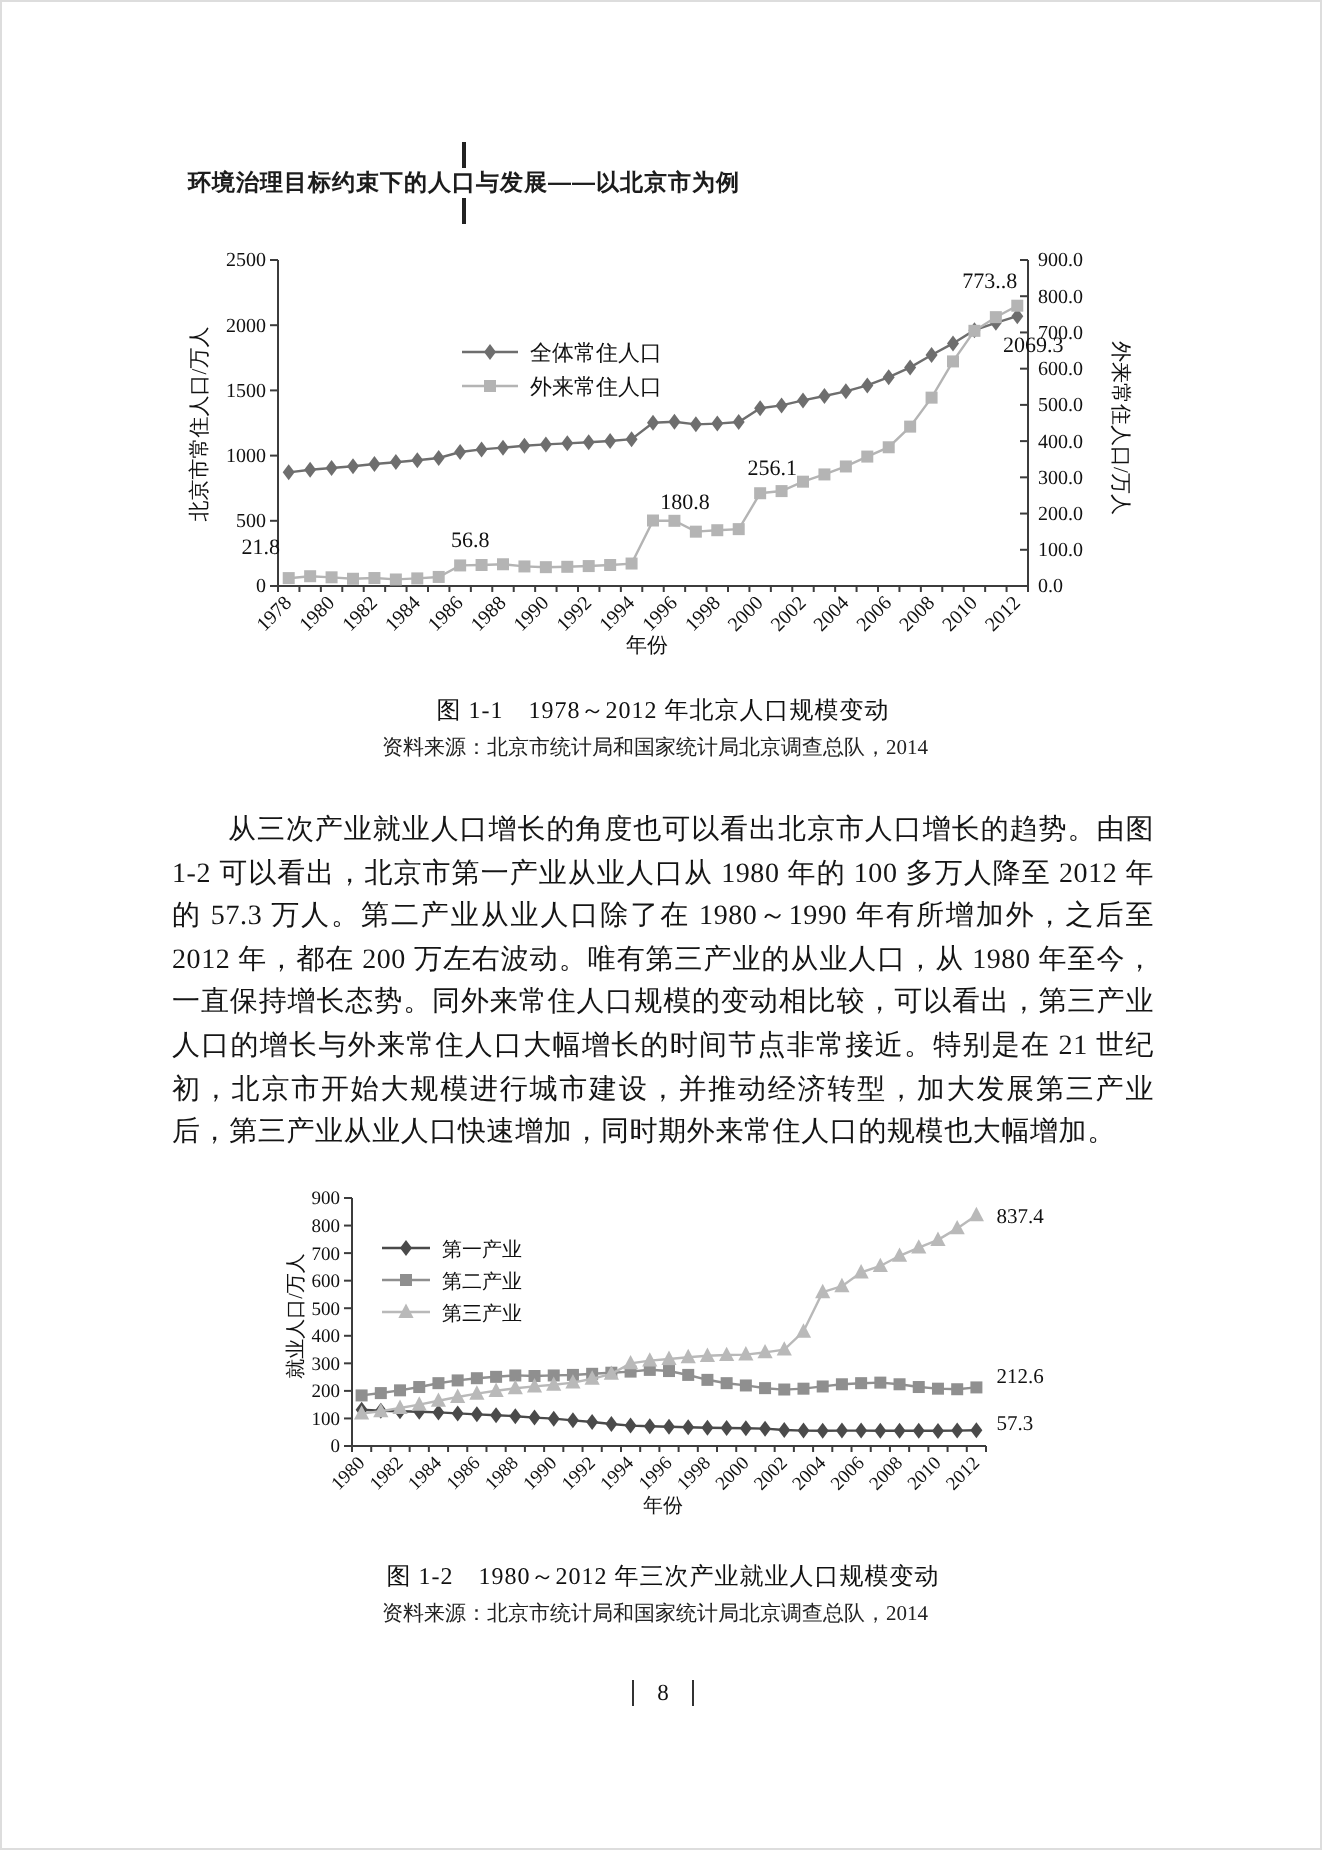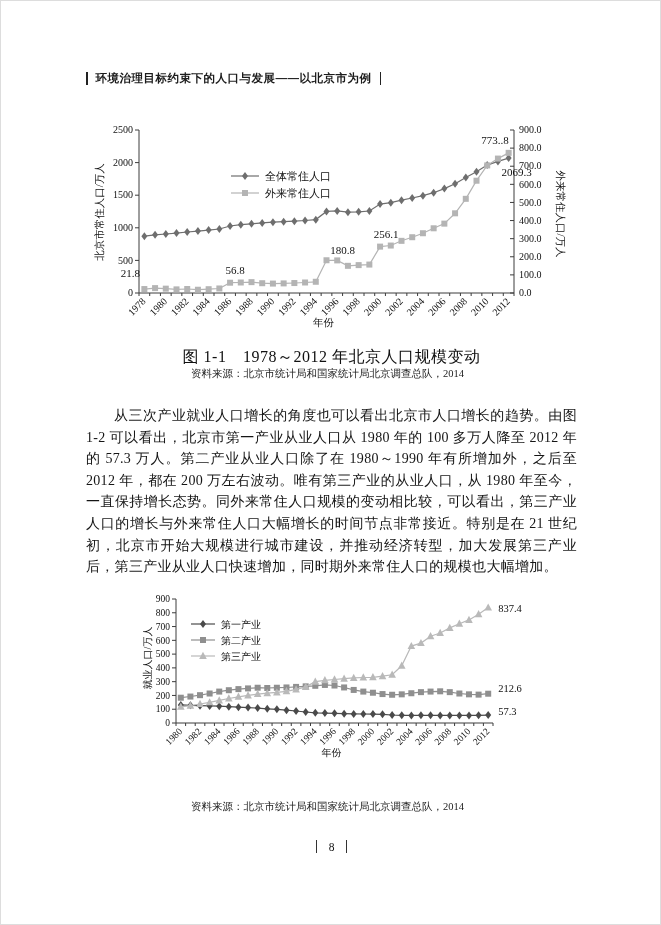--- a/index.html
+++ b/index.html
@@ -1,25 +1,25 @@
 <!DOCTYPE html>
 <html><head>
 <meta charset="utf-8">
 <style>
   html,body{margin:0;padding:0;background:#f2f2f2;}
   .page{position:relative;width:661px;height:925px;margin:0 auto;background:#fff;
         border:1px solid #ddd;box-sizing:border-box;overflow:hidden;
         font-family:"Liberation Serif","DejaVu Serif",serif;color:#151515;}
   .running-header{position:absolute;left:85px;top:70px;display:flex;align-items:center;
         font-family:"Liberation Sans","DejaVu Sans",sans-serif;font-weight:bold;
-        font-size:11.5px;letter-spacing:0.5px;color:#1c1c1c;}
+        font-size:11.5px;letter-spacing:0.5px;color:#1c1c1c;flex-direction:column;}
   .hbar{display:inline-block;width:1.5px;height:13px;background:#222;}
   .running-header span.htxt{margin:0 8px;}
   .fig-caption{position:absolute;left:0;width:661px;text-align:center;
-        font-size:16px;color:#111;letter-spacing:0.5px;}
+        font-size:12px;color:#111;letter-spacing:0.5px;}
   .fig-source{position:absolute;left:0;width:653px;text-align:center;
         font-size:10.5px;color:#222;}
   .body-text{position:absolute;left:85px;top:404px;width:491px;margin:0;
         font-size:14px;line-height:21.6px;text-align:justify;text-indent:2em;
         color:#151515;letter-spacing:0.3px;}
   .chart-svg{position:absolute;}
   #chart1{left:86px;top:116px;}
   #chart2{left:140px;top:591px;}
   svg text{font-family:"Liberation Serif","DejaVu Serif",serif;fill:#111;}
   .t95{font-size:9.5px}.t10{font-size:10px}.t105{font-size:10.5px}.t11{font-size:11px}
@@ -408,20 +408,21 @@
       <line x1="50" y1="64" x2="74" y2="64" stroke="#b9b9b9" stroke-width="1.2"></line>
       <polygon points="62,59.800000000000004 65.80000000000001,67 58.2,67" fill="#b9b9b9"></polygon>
       <text x="80" y="67.8" class="t10">第三产业</text>
       <text x="190.5" y="164" text-anchor="middle" class="t10">年份</text>
       <text x="10" y="66" text-anchor="middle" transform="rotate(-90 10 66)" class="t10">就业人口/万人</text>
       <text x="357.1969696969697" y="19.62488888888889" text-anchor="start" class="t105">837.4</text>
       <text x="357.1969696969697" y="99.70844444444444" text-anchor="start" class="t105">212.6</text>
       <text x="357.1969696969697" y="123.10533333333333" text-anchor="start" class="t105">57.3</text>
     </svg>
 
+  <div class="fig-caption" style="top:779px">图 1-2　1980～2012 年三次产业就业人口规模变动</div>
   <div class="fig-source" style="top:799px">资料来源：北京市统计局和国家统计局北京调查总队，2014</div>
 
   <div class="page-number">
     <span class="pbar"></span>
     <span class="pnum">8</span>
     <span class="pbar"></span>
   </div>
 
 </div>
 

